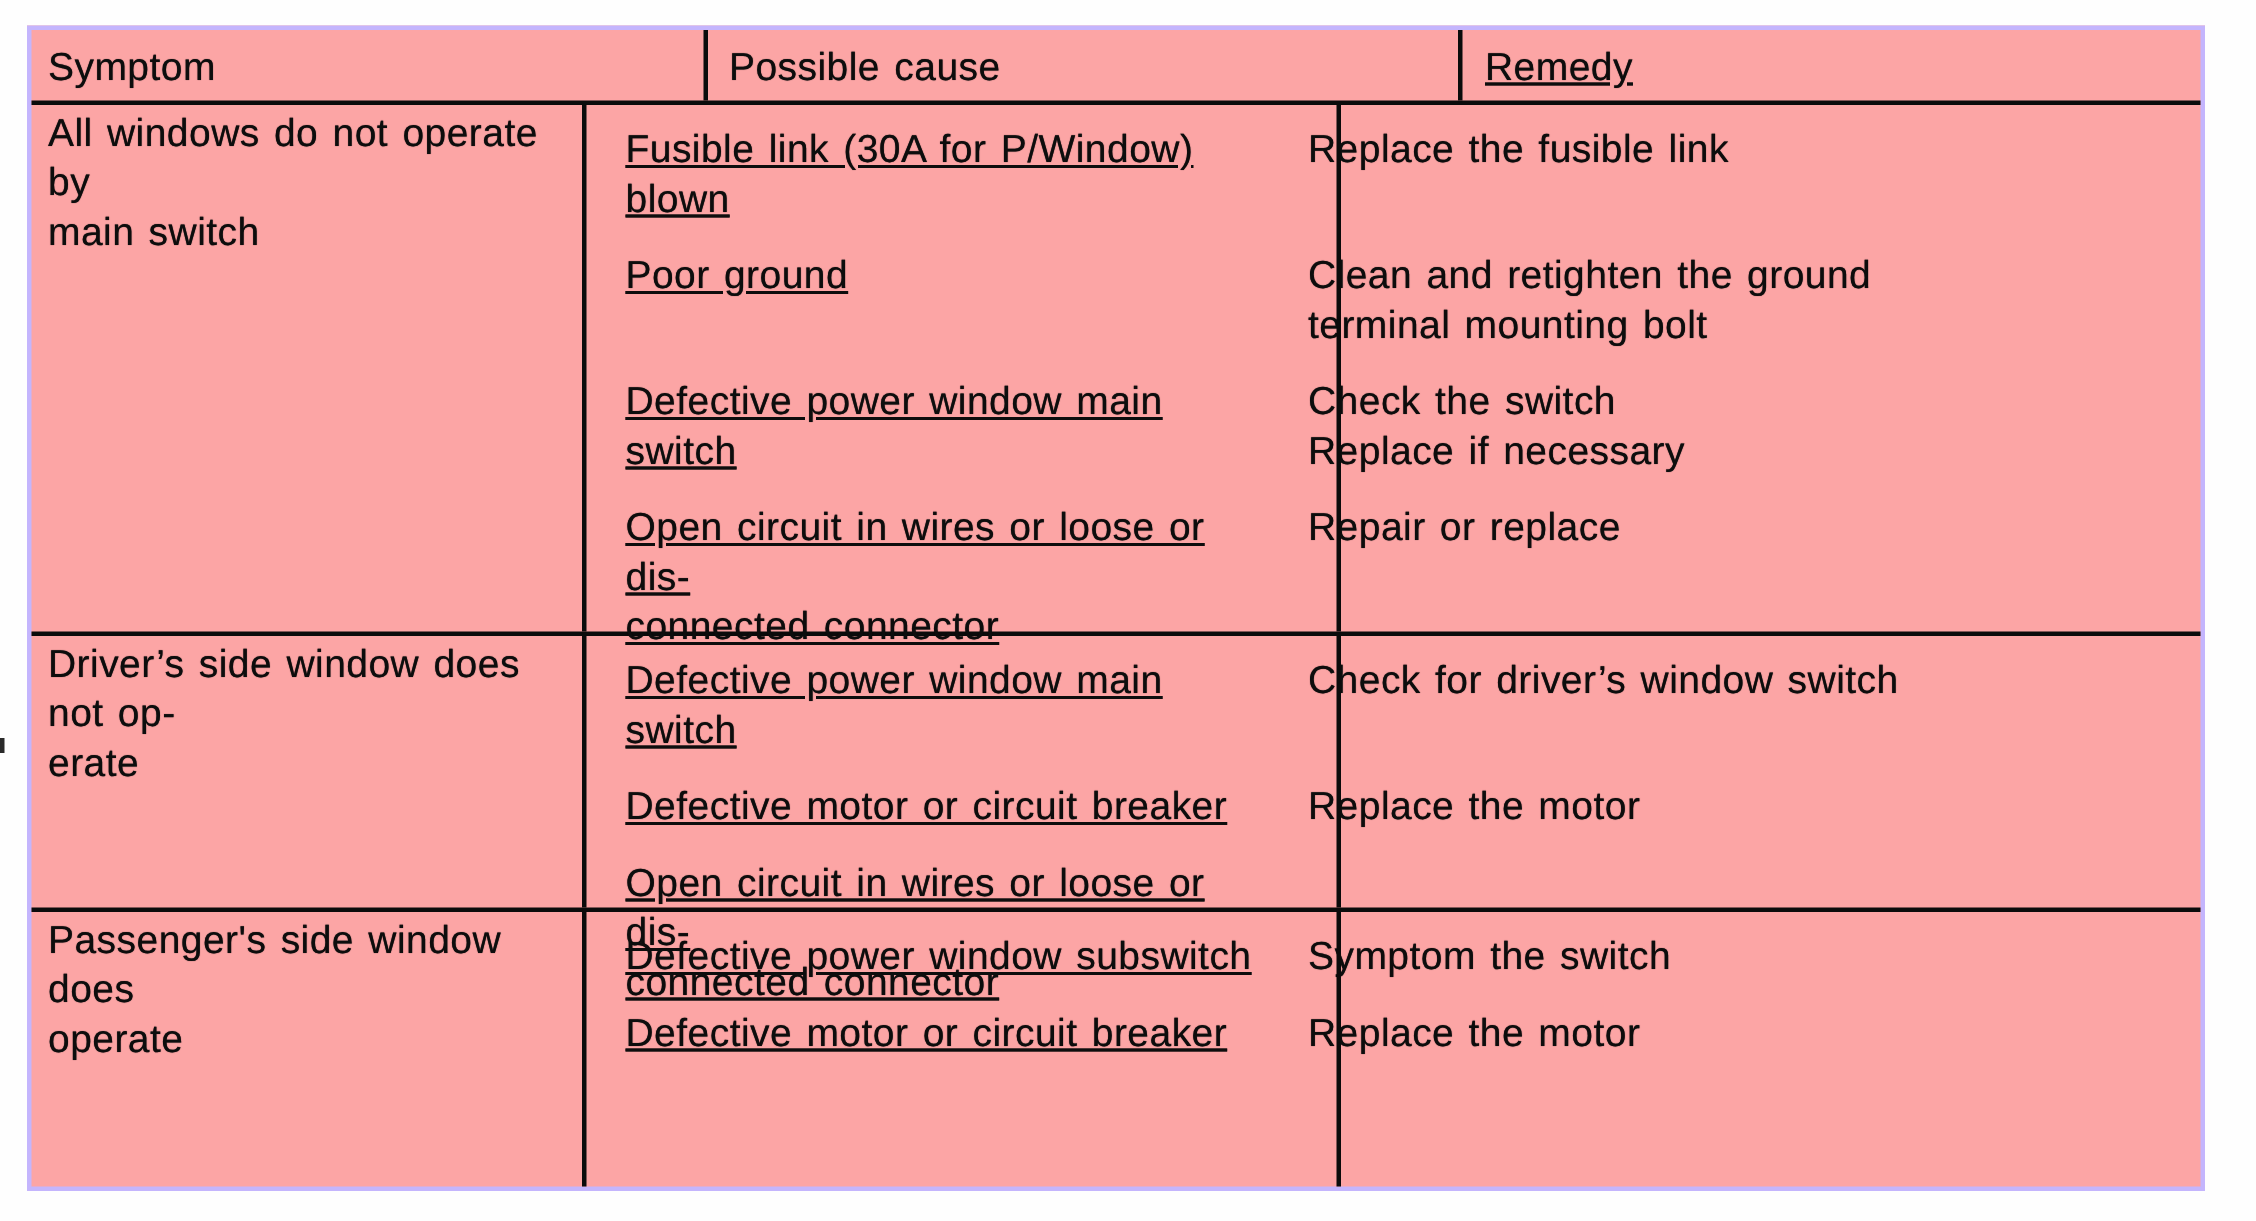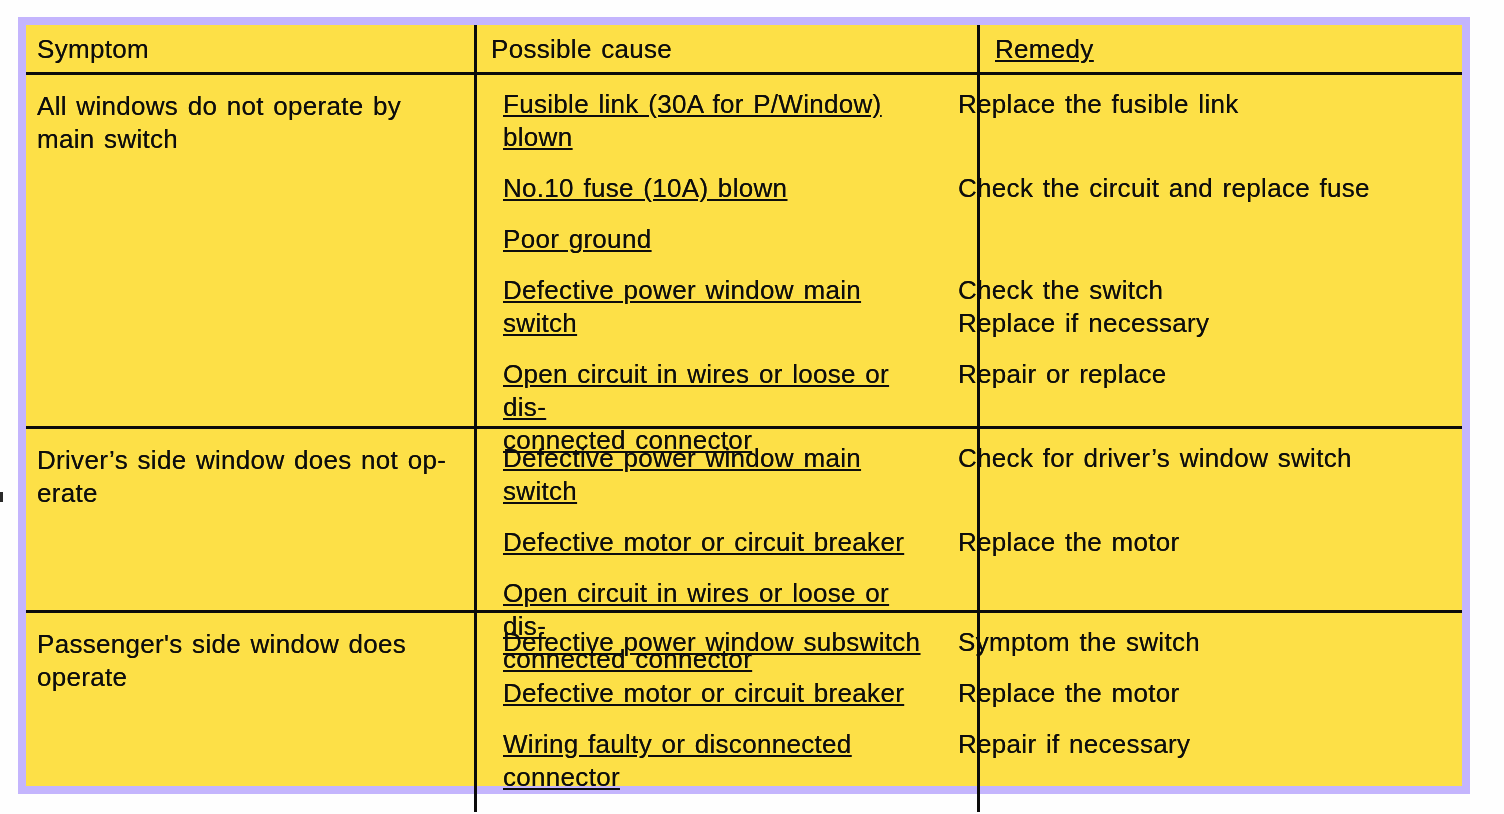--- a/index.html
+++ b/index.html
@@ -24,22 +24,22 @@
     color: #0d0d0d;
     text-shadow: 0 0 0.6px rgba(10,10,10,0.85);
   }
 
   .tbl {
     position: absolute;
     left: 18px;
     top: 17px;
     width: 1452px;
     height: 777px;
-    border: 8px solid #c4b5fd;
-    background: #fde047;
+    border: 3px solid #c4b5fd;
+    background: #fca5a5;
     display: flex;
     flex-direction: column;
   }
 
   
   .hrow {
     display: flex;
     height: 50px;
     border-bottom: 3px solid #0b0b0b;
     flex: none;
@@ -53,23 +53,23 @@
   .brow {
     display: flex;
     border-bottom: 3px solid #0b0b0b;
     flex: none;
   }
   .brow.r1 { height: 354px; }
   .brow.r2 { height: 184px; }
   .brow.r3 { flex: 1; border-bottom: none; justify-content: flex-end; }
 
   .sc {
-    width: 451px;
+    width: 370px;
     border-right: 3px solid #0b0b0b;
-    padding: 15px 8px 0 11px;
+    padding: 2px 8px 0 11px;
     white-space: pre-line;
   }
 
   .pairs {
     flex: 1;
     position: relative;
     padding-top: 13px;
   }
   .vline {
     position: absolute;
@@ -115,25 +115,23 @@
     <div class="brow r1">
       <div class="sc">All windows do not operate by
 main switch</div>
       <div class="pairs">
         <div class="vline"></div>
         <div class="pair">
           <div class="cause">Fusible link (30A for P/Window) blown</div>
           <div class="remedy">Replace the fusible link</div>
         </div>
         <div class="pair">
-          <div class="cause">No.10 fuse (10A) blown</div>
-          <div class="remedy">Check the circuit and replace fuse</div>
-        </div>
-        <div class="pair">
           <div class="cause">Poor ground</div>
+          <div class="remedy">Clean and retighten the ground
+terminal mounting bolt</div>
         </div>
         <div class="pair">
           <div class="cause">Defective power window main switch</div>
           <div class="remedy">Check the switch
 Replace if necessary</div>
         </div>
         <div class="pair">
           <div class="cause">Open circuit in wires or loose or dis-
 connected connector</div>
           <div class="remedy">Repair or replace</div>
@@ -167,22 +165,17 @@
       <div class="pairs">
         <div class="vline"></div>
         <div class="pair">
           <div class="cause">Defective power window subswitch</div>
           <div class="remedy">Symptom the switch</div>
         </div>
         <div class="pair">
           <div class="cause">Defective motor or circuit breaker</div>
           <div class="remedy">Replace the motor</div>
         </div>
-        <div class="pair">
-          <div class="cause">Wiring faulty or disconnected
-connector</div>
-          <div class="remedy">Repair if necessary</div>
-        </div>
       </div>
     </div>
 
   </div>
 </div>
 
 </body></html>

